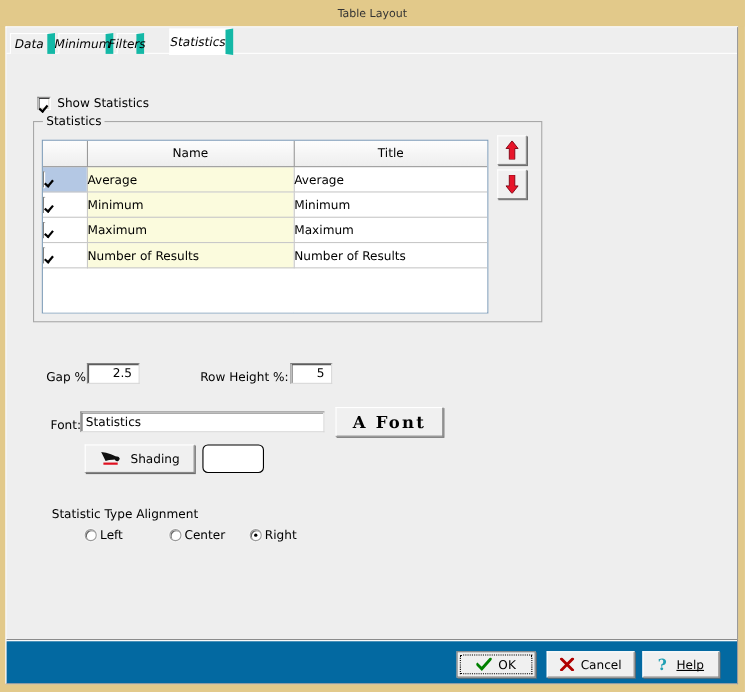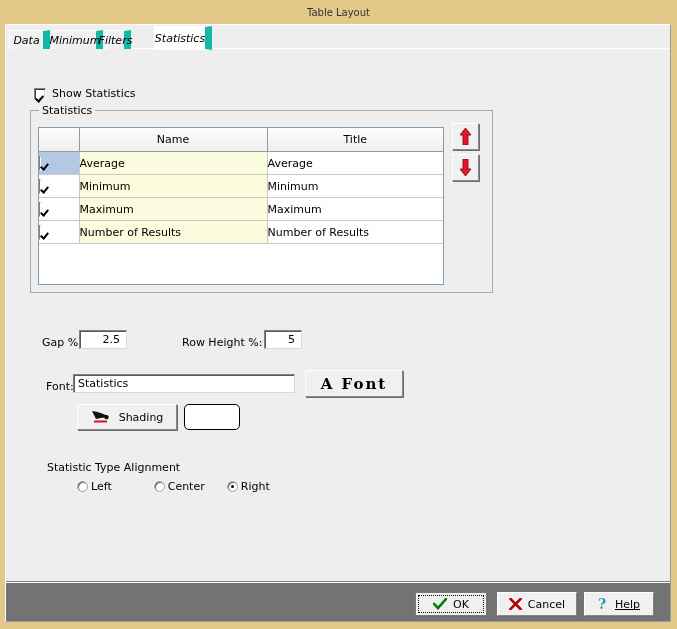--- a/index.html
+++ b/index.html
@@ -198,21 +198,21 @@
   }
   
   .sep{
     position:absolute;left:0px;top:556px;width:664px;height:2px;
     border-top:1px solid #808080;
     border-bottom:1px solid #ffffff;
     box-sizing:border-box;
   }
   .bottombar{
     position:absolute;left:0px;top:558px;width:664px;height:38px;
-    background:#737373;
+    background:#0369a1;
   }
   svg{display:block;}
 </style>
 </head>
 <body>
 
 <div class="window">
 
   <div class="titlebar">
     <span class="title">Table Layout</span>

